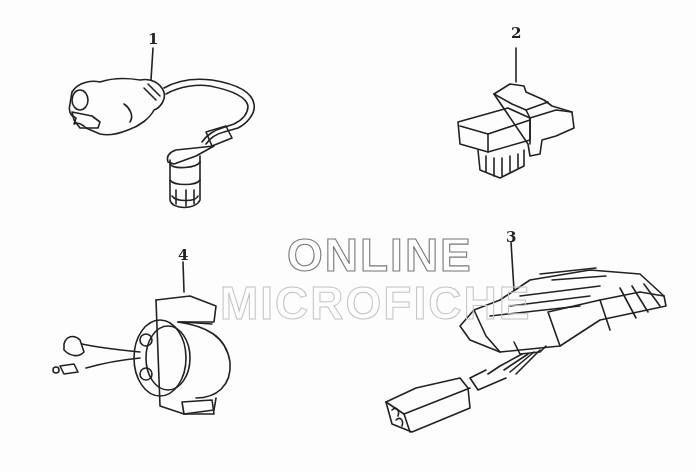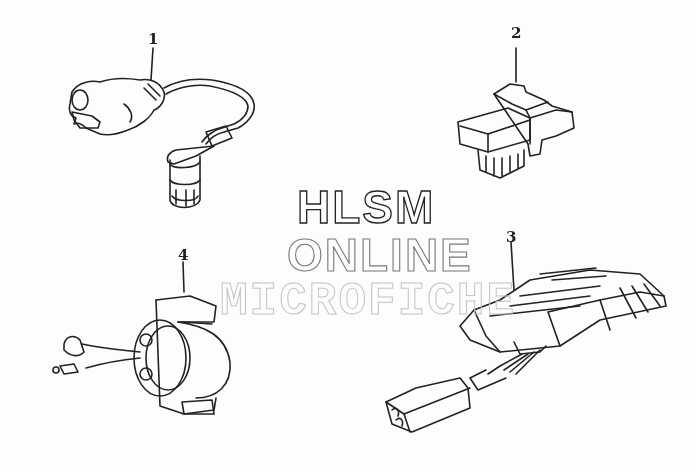--- a/index.html
+++ b/index.html
@@ -2,21 +2,21 @@
 <html><head>
 <meta charset="utf-8">
 <style>
   html, body { margin:0; padding:0; }
   body { width:696px; height:472px; background:#fdfdfd; position:relative; overflow:hidden; font-family:"Liberation Sans", sans-serif; }
   .stage { position:absolute; left:0; top:0; width:696px; height:472px; }
   .callout { position:absolute; font-family:"DejaVu Serif", serif; font-weight:bold; font-size:15px; color:#222; }
   .wm { position:absolute; font-family:"Liberation Sans", sans-serif; font-weight:bold; color:transparent; letter-spacing:2px; white-space:nowrap; }
   .wm1 { left:297px; top:180px; font-size:46px; -webkit-text-stroke:1.3px #222; }
   .wm2 { left:275px; top:228px; font-size:46px;margin-left:12px; -webkit-text-stroke:1.1px #7a7a7a; }
-  .wm3 { left:220px; top:276px; font-size:46px;font-family:Liberation Mono, monospace; -webkit-text-stroke:1px #c4c4c4; }
+  .wm3 { left:220px; top:276px; font-size:46px; -webkit-text-stroke:1px #c4c4c4; }
   svg { position:absolute; left:0; top:0; }
 </style>
 </head>
 <body>
 
 <div class="stage">
   <svg width="696" height="472" viewBox="0 0 696 472" fill="none" stroke="#222" stroke-width="1.6" stroke-linejoin="round" stroke-linecap="round">
 
     <g>
       <line x1="153" y1="48" x2="151" y2="80"></line>
@@ -87,16 +87,15 @@
       <path d="M404 414 L410 432"></path>
       <path d="M392 410 C396 406 400 410 398 416 M396 420 C400 416 404 420 402 426"></path>
     </g>
   </svg>
 
   <span class="callout" style="left:148px; top:30px;">1</span>
   <span class="callout" style="left:511px; top:24px;">2</span>
   <span class="callout" style="left:506px; top:228px;">3</span>
   <span class="callout" style="left:178px; top:246px;">4</span>
 
-  <div class="wm wm1">HLSM</div>
   <div class="wm wm2">ONLINE</div>
   <div class="wm wm3">MICROFICHE</div>
 </div>
 
 </body></html>

